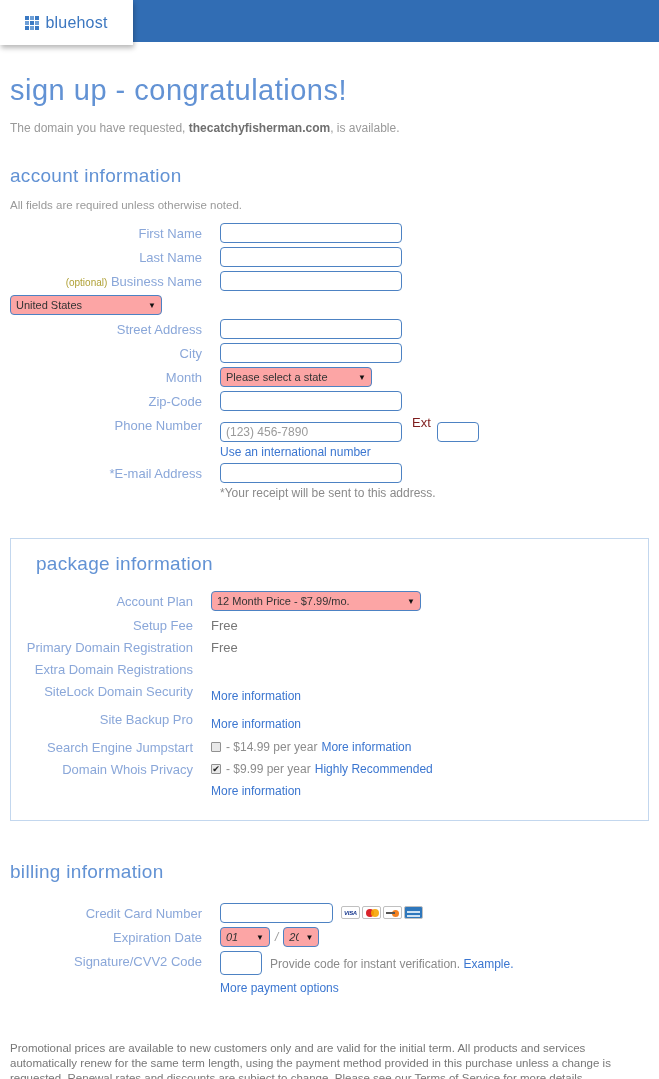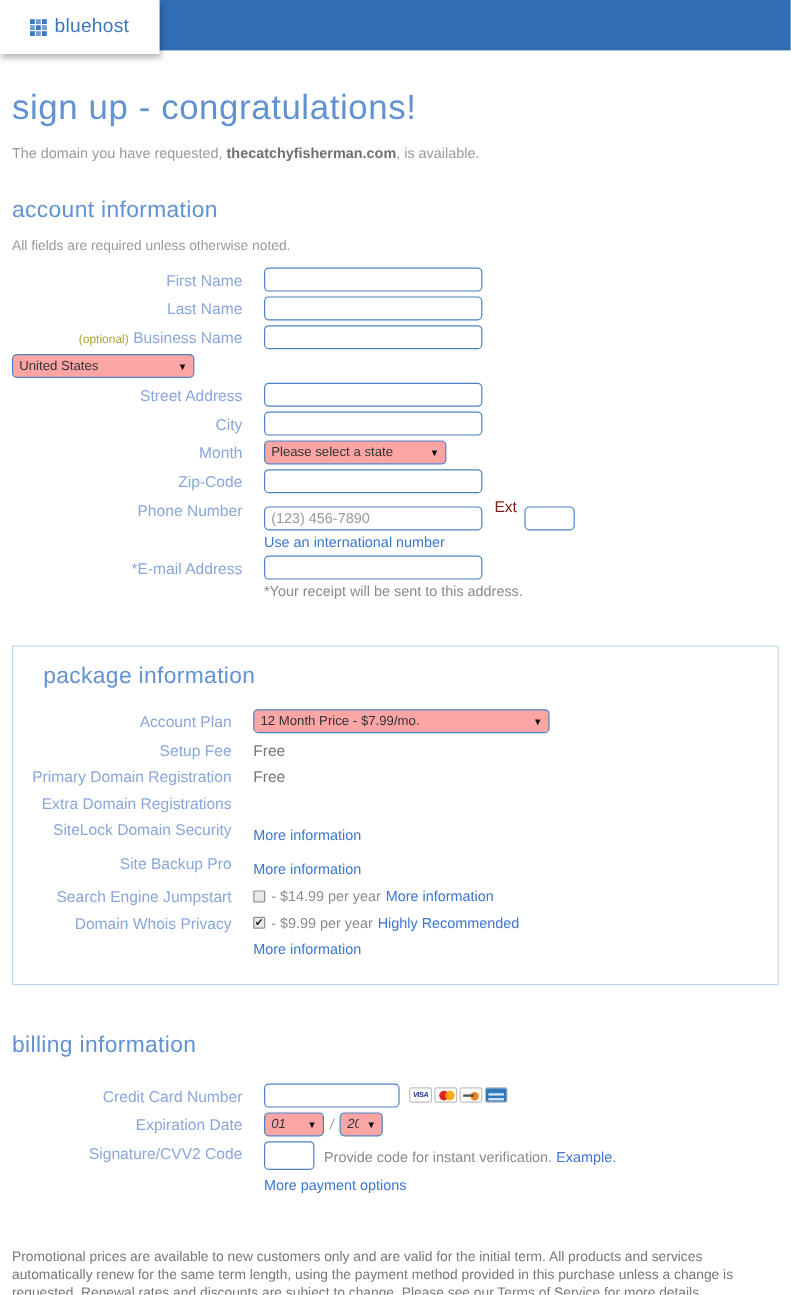--- a/index.html
+++ b/index.html
@@ -183,21 +183,21 @@
       <div class="sub-note">*Your receipt will be sent to this address.</div>
     </div>
   </div>
 </div>
 
 <div class="package-box">
   <h2 class="section-heading">package information</h2>
 
   <div class="row">
     <div class="lbl">Account Plan</div>
-    <div class="dropdown" style="width:247px">
+    <div class="dropdown" style="width:210px">
       <span class="val">12 Month Price - $7.99/mo.</span>
       <span class="arrow">▼</span>
     </div>
   </div>
 
   <div class="row">
     <div class="lbl">Setup Fee</div>
     <div class="gray-val">Free</div>
   </div>
 

